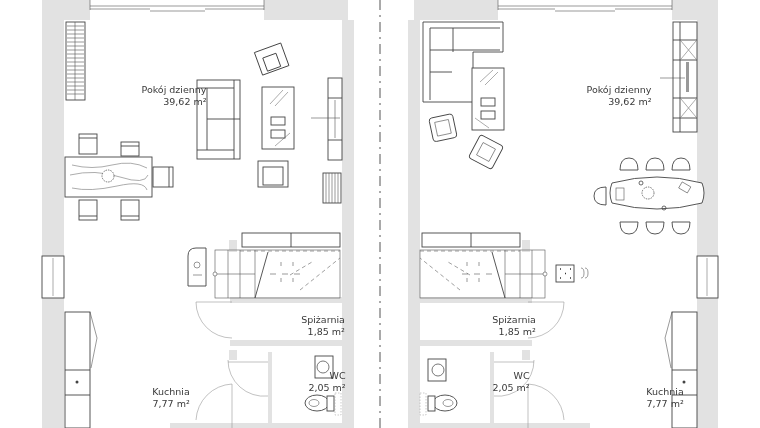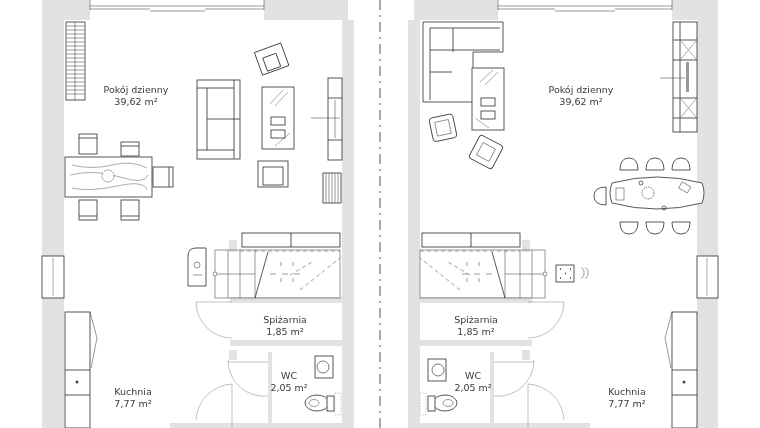--- a/index.html
+++ b/index.html
@@ -1,18 +1,18 @@
 <!DOCTYPE html>
 <html><head>
 <meta charset="utf-8">
 <style>
   html, body { margin:0; padding:0; background:#ffffff; }
   body { width:760px; height:428px; overflow:hidden; position:relative; font-family:"DejaVu Sans", sans-serif; }
   #plan { position:absolute; left:0; top:0; width:760px; height:428px; }
-  .label { position:absolute; text-align:center; color:#3a3a3a; font-size:9.5px; line-height:12px; white-space:nowrap; transform:translateX(-50%); }
+  .label { position:absolute; text-align:right; color:#3a3a3a; font-size:9.5px; line-height:12px; white-space:nowrap; transform:translateX(-50%);margin-left:38px; }
   .label .area { display:block; }
   .wall { fill:#e2e2e2; }
   .ln { fill:none; stroke:#444; stroke-width:0.9; }
   .thin { fill:none; stroke:#555; stroke-width:0.6; }
   .dash { fill:none; stroke:#777; stroke-width:0.7; stroke-dasharray:4 3; }
   .door { fill:none; stroke:#999; stroke-width:0.6; }
   .furn { fill:#fff; stroke:#444; stroke-width:0.9; }
   .glass { fill:none; stroke:#888; stroke-width:0.7; }
 </style>
 </head>

